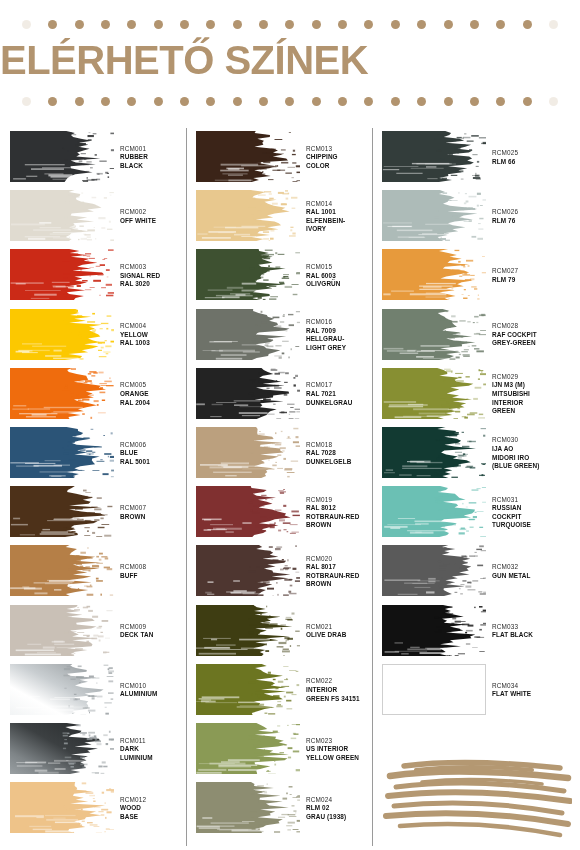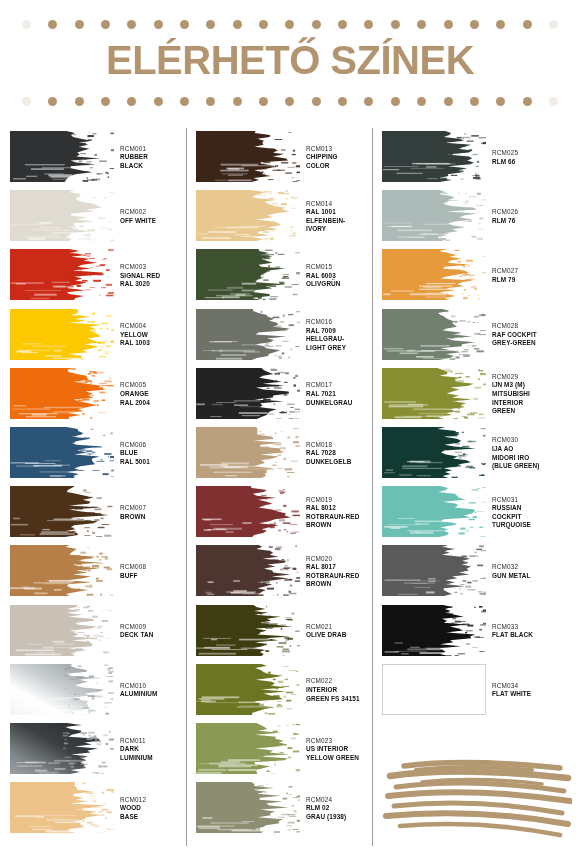--- a/index.html
+++ b/index.html
@@ -21,21 +21,20 @@
   }
   .dot-row.top { top:20px; }
   .dot-row.bottom { top:97px; }
   .dot {
     width:9px; height:9px; border-radius:50%;
     background:#b2946f;
   }
   .dot.faded { opacity:.18; }
   #header-title {
     position:absolute; left:0; top:38px; width:580px;
-    text-align:center;
     font-size:40px;
     font-weight:bold;
     letter-spacing:-0.5px;
     color:#b2946f;
     line-height:44px;
     white-space:nowrap;
     font-family:"Liberation Sans", sans-serif;
   }
 
   

